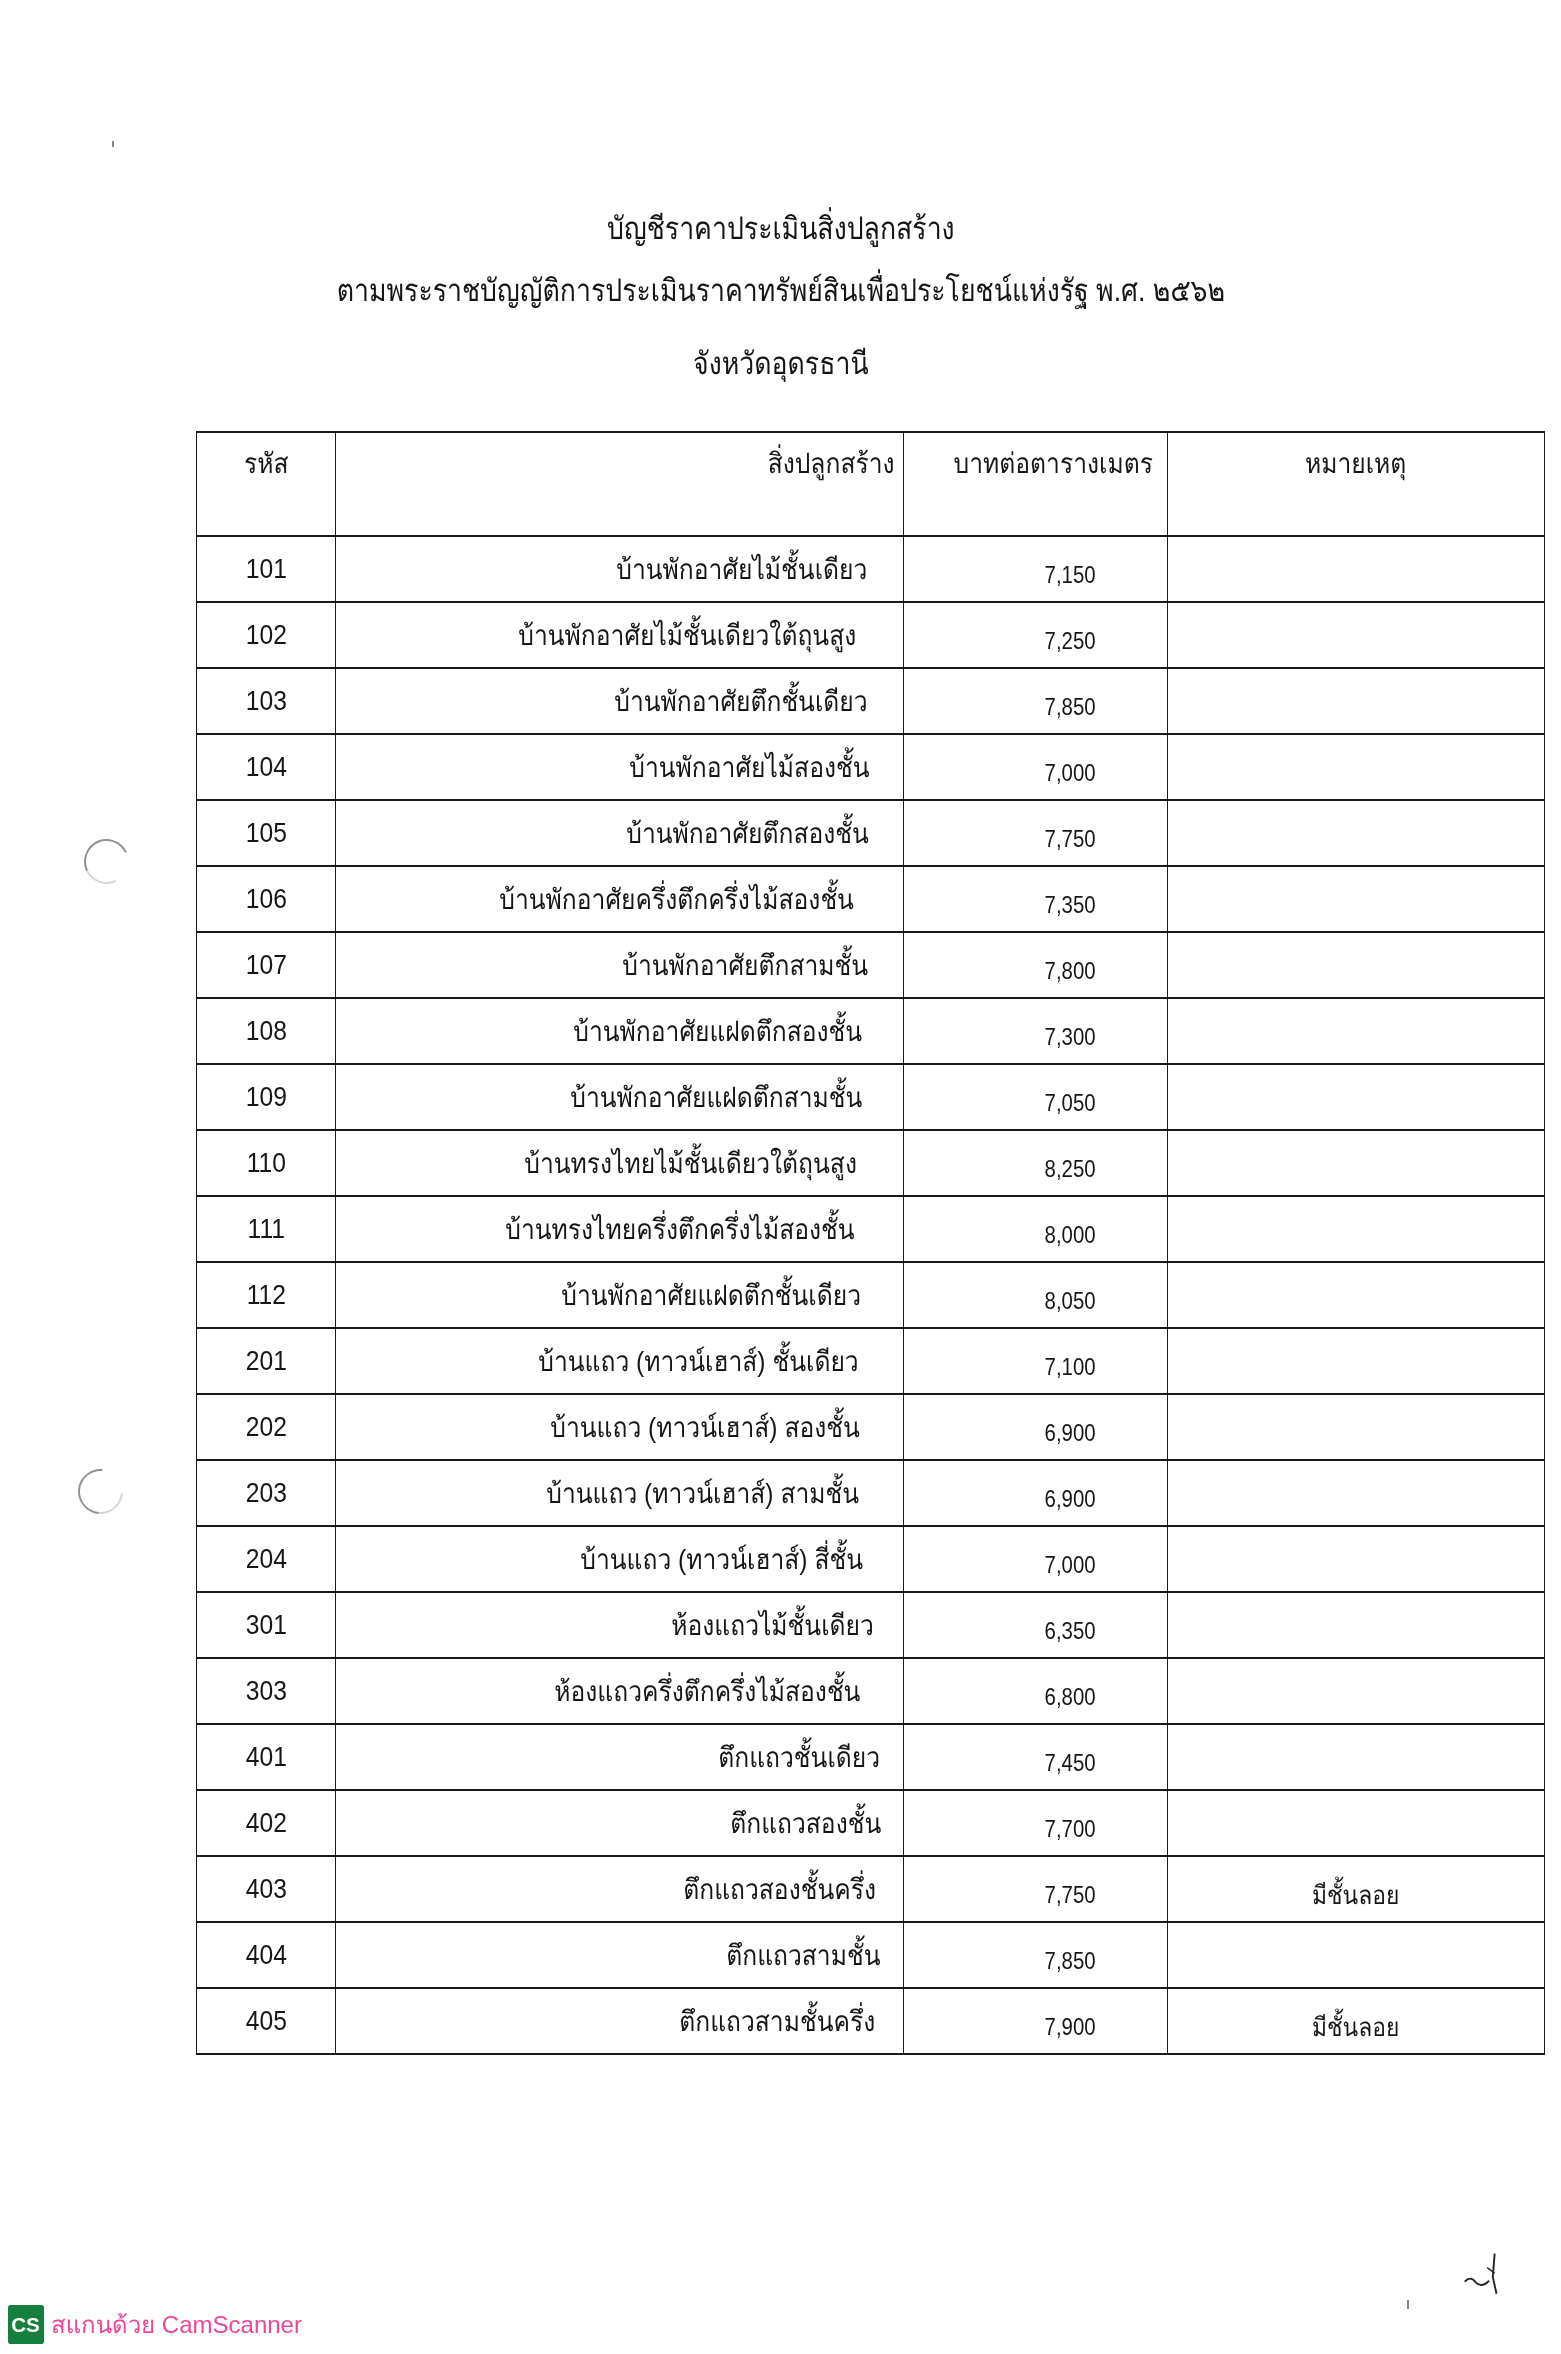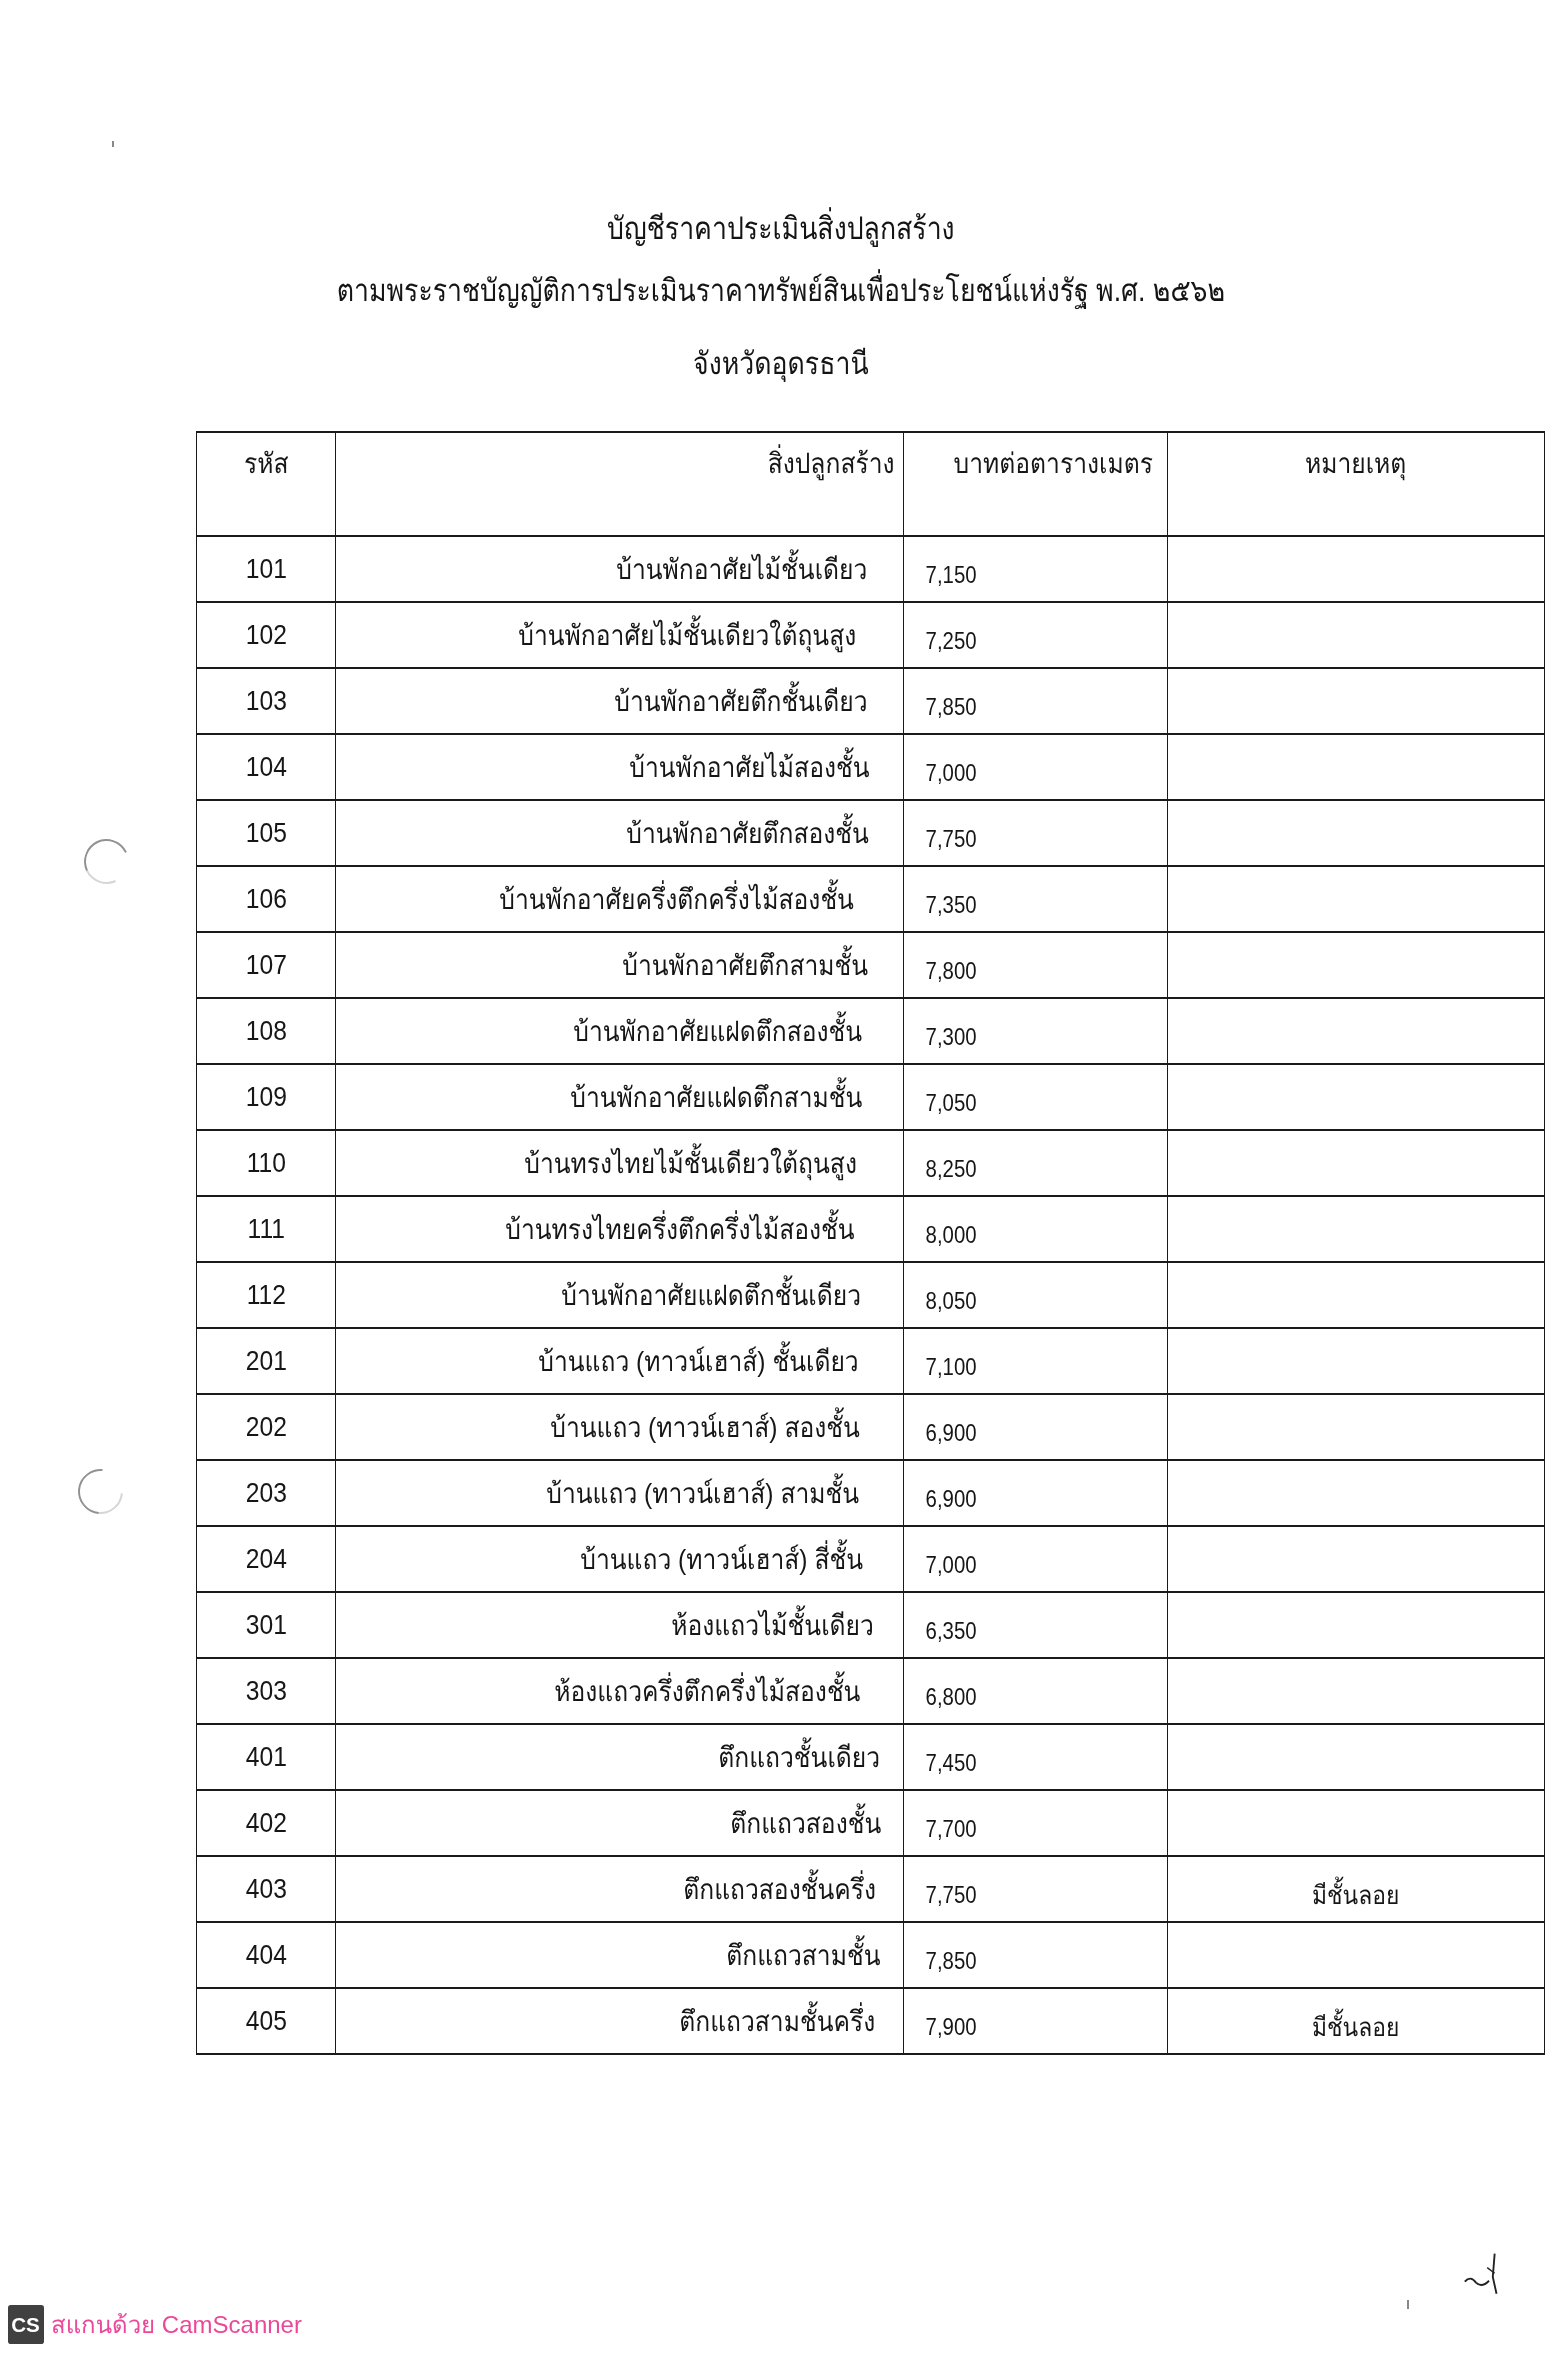--- a/index.html
+++ b/index.html
@@ -24,42 +24,42 @@
   }
   table.grid td, table.grid th {
     border: 1.9px solid #1a1a1a; border-top-width: 2.8px; border-bottom-width: 2.8px;
     padding: 0; font-weight: normal; color: #161616;
     font-size: 28px;
   }
   table.grid th { height: 94px; vertical-align: top; padding-top: 7.5px; }
   table.grid td { height: 64px; vertical-align: middle; }
   .c-code { width: 138px; text-align: center; text-decoration: underline; }
   .c-name { width: 567px; text-align: right; }
-  .c-price { width: 263px; text-align: left; }
+  .c-price { width: 263px; text-align: right; }
   .c-note { text-align: center; }
   th.c-name, th.c-price { text-align: right; }
   td.c-name span.txt { display: inline-block; padding-left: 9.4px; transform: scaleX(0.88); transform-origin: left center; }
   td.c-price span.txt { display: inline-block; padding-right: 84px; font-size: 24px; transform: scaleX(0.85); transform-origin: right center; position: relative; top: 5.6px; }
   td.c-note span.txt { display: inline-block; font-size: 26px; transform: scaleX(0.88); position: relative; top: 5.6px; }
   td.c-code span.txt { display: inline-block; transform: scaleX(0.88); }
   th span.txt { display: inline-block; transform: scaleX(0.88); }
 
   .hole {
     position: absolute; width: 41px; height: 41px; border-radius: 50%;
     border: 2.8px solid #777; border-right-color: transparent; border-bottom-color: #ccc;
     opacity: 0.8;
   }
   #hole1 { left: 84px; top: 839px; transform: rotate(20deg); }
   #hole2 { left: 78px; top: 1469px; transform: rotate(-40deg); }
 
   .speck { position: absolute; width: 1.9px; height: 5.6px; background: #888; }
 
   .cs-badge {
     position: absolute; left: 7.5px; top: 2305px; width: 36px; height: 39px;
-    background: #404040; border-radius: 2.8px; color: #fff;
+    background: #15803d; border-radius: 2.8px; color: #fff;
     font-size: 20.6px; font-weight: bold; line-height: 39px; text-align: center;
   }
   .cs-text {
     position: absolute; left: 51px; top: 2307px; font-size: 24px; color: #ec4899;
     line-height: 36px;
   }
   .signature {
     position: absolute; left: 1457px; top: 2249px; width: 66px; height: 56px;
   }
 </style>

